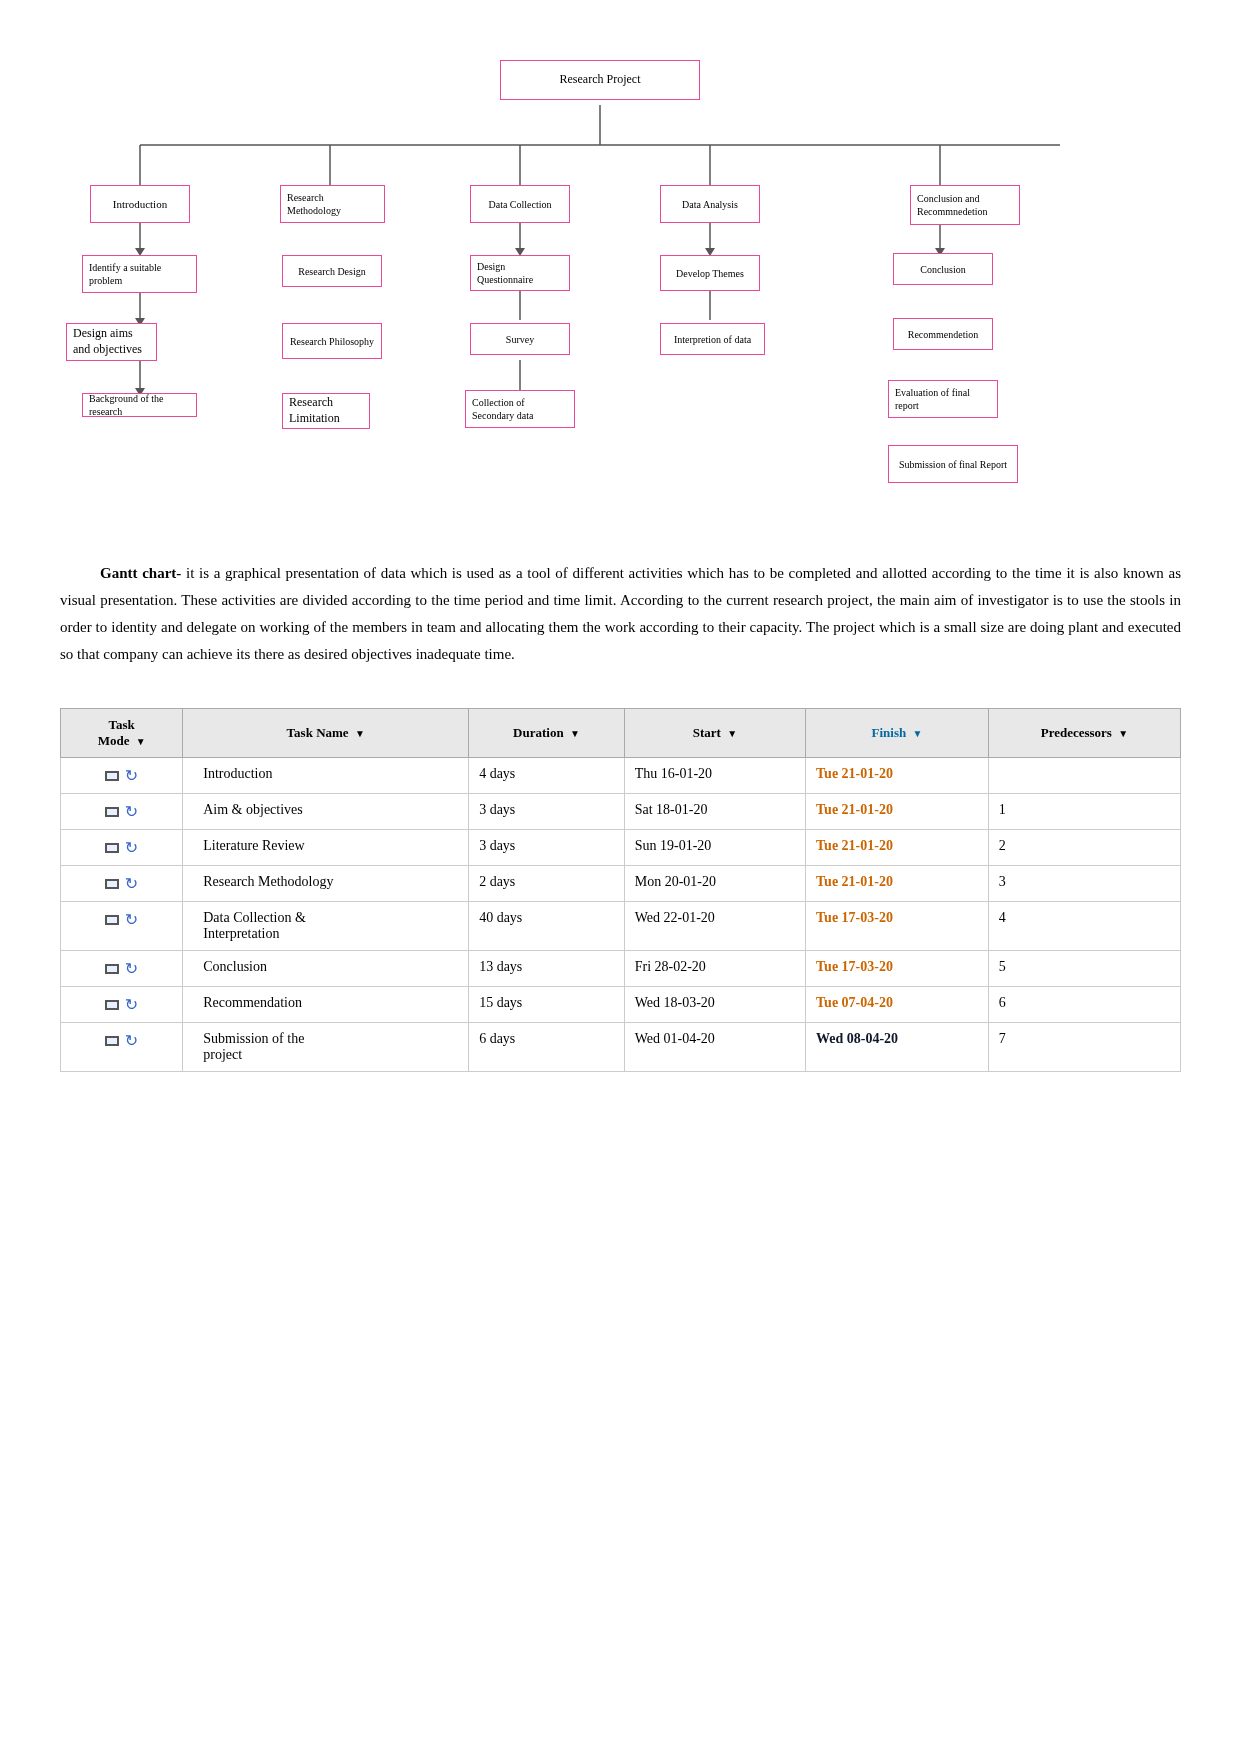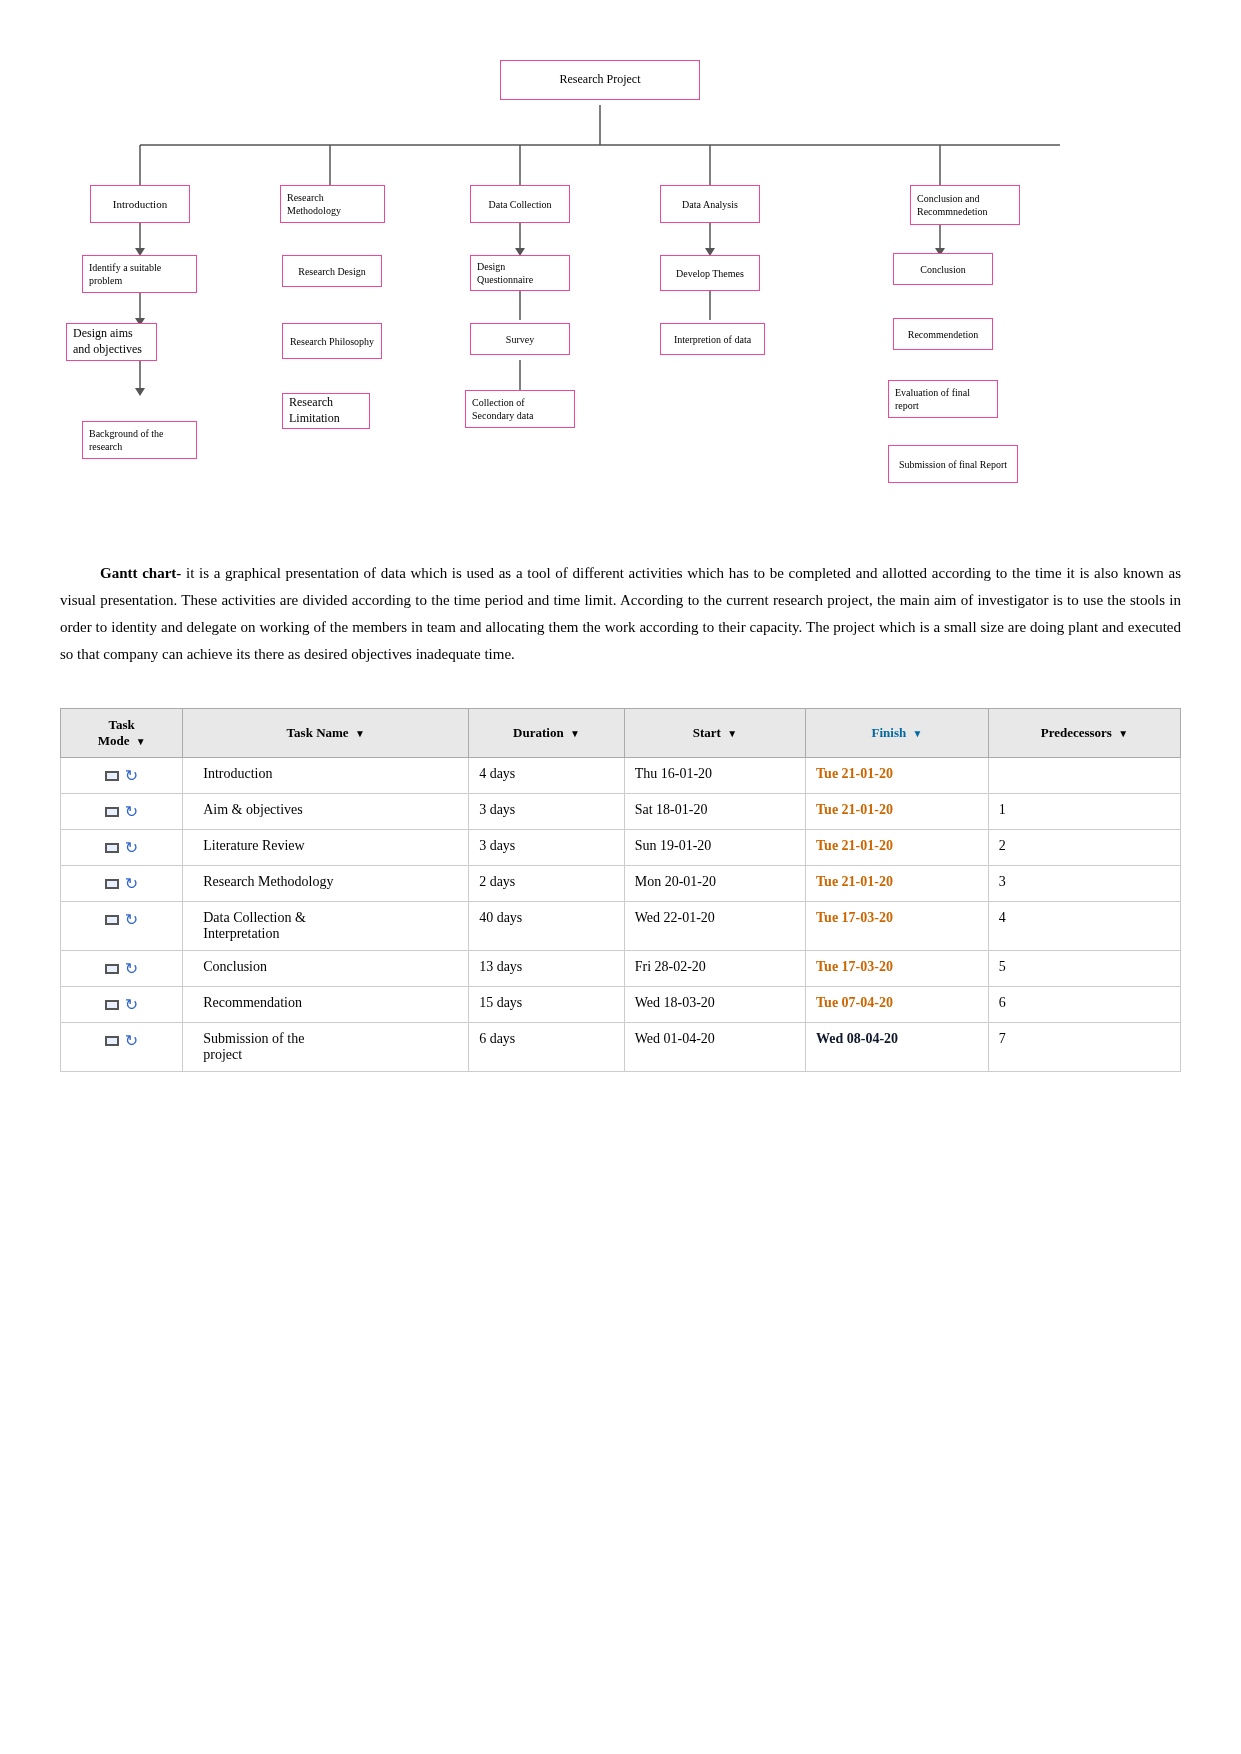--- a/index.html
+++ b/index.html
@@ -131,21 +131,21 @@
 
       <line x1="880" y1="180" x2="880" y2="210" stroke="#555" stroke-width="1.5"></line>
       <polygon points="875,208 885,208 880,216" fill="#555"></polygon>
     </svg>
 
     <div class="fc-box" style="left:440px; top:20px; width:200px; height:40px; font-size:12px;">Research Project</div>
 
     <div class="fc-box" style="left:30px; top:145px; width:100px; height:38px; font-size:11px;">Introduction</div>
     <div class="fc-box" style="left:22px; top:215px; width:115px; height:38px; font-size:10px;">Identify a suitable problem</div>
     <div class="fc-box" style="left:6px; top:283px; width:91px; height:38px; font-size:12px;">Design aims and objectives</div>
-    <div class="fc-box" style="left:22px; top:353px; width:115px; height:38px; font-size:10px;margin-top:28px;">Background of the research</div>
+    <div class="fc-box" style="left:22px; top:353px; width:115px; height:24px; font-size:10px;">Background of the research</div>
 
     <div class="fc-box" style="left:220px; top:145px; width:105px; height:38px; font-size:10px;">Research Methodology</div>
     <div class="fc-box" style="left:222px; top:215px; width:100px; height:32px; font-size:10px;">Research Design</div>
     <div class="fc-box" style="left:222px; top:283px; width:100px; height:36px; font-size:10px;">Research Philosophy</div>
     <div class="fc-box" style="left:222px; top:353px; width:88px; height:36px; font-size:12px;">Research Limitation</div>
 
     <div class="fc-box" style="left:410px; top:145px; width:100px; height:38px; font-size:10px;">Data Collection</div>
     <div class="fc-box" style="left:410px; top:215px; width:100px; height:36px; font-size:10px;">Design Questionnaire</div>
     <div class="fc-box" style="left:410px; top:283px; width:100px; height:32px; font-size:10px;">Survey</div>
     <div class="fc-box" style="left:405px; top:350px; width:110px; height:38px; font-size:10px;">Collection of Secondary data</div>

